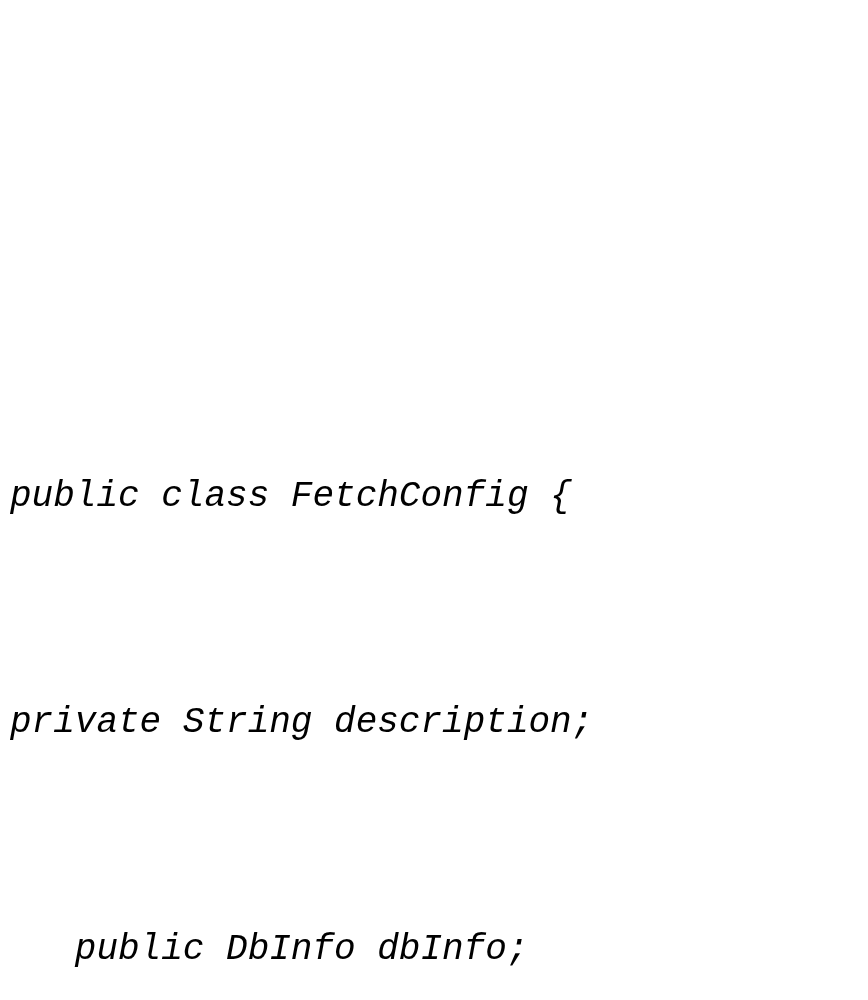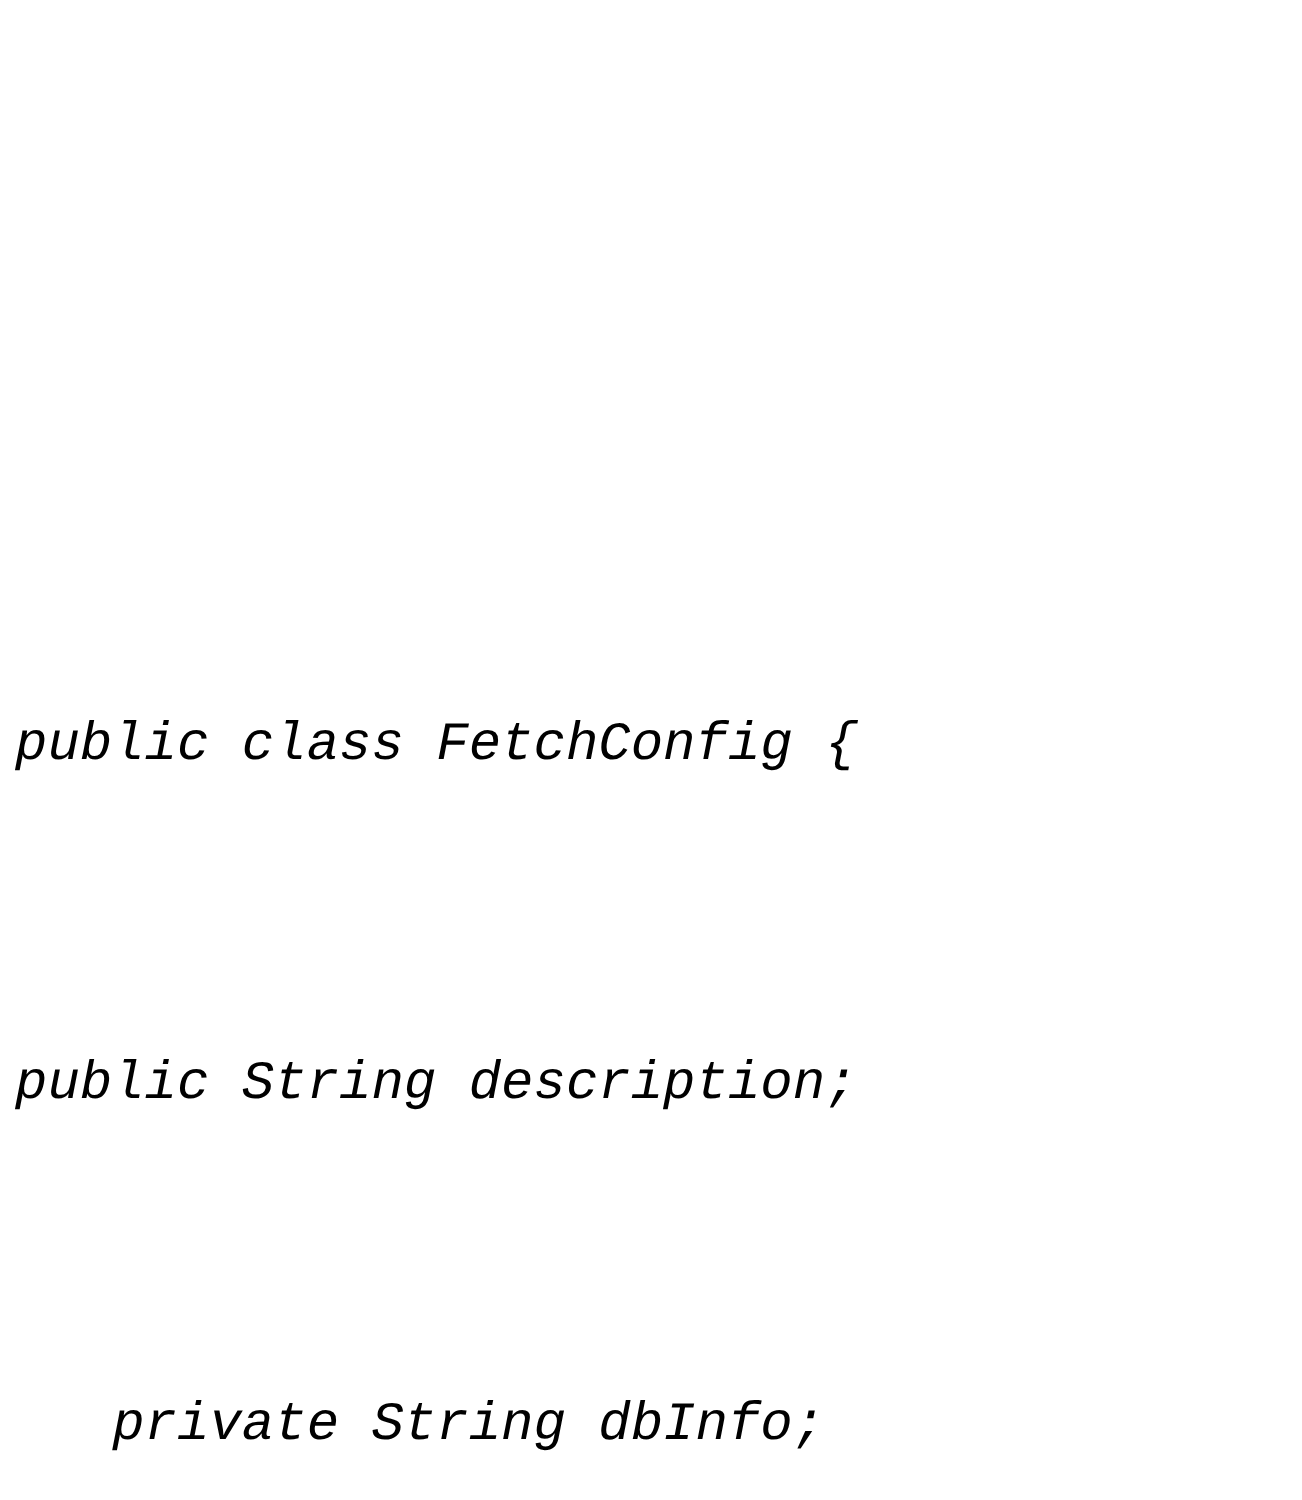--- a/index.html
+++ b/index.html
@@ -20,22 +20,22 @@
       font-style: italic;
     }
   </style>
 </head>
 <body>
 
 
 
 <div class="code-block">
   <span class="line">public class FetchConfig {</span>
-  <span class="line">public String description;</span>
-  <span class="line">   private String dbInfo;</span>
+  <span class="line">private String description;</span>
+  <span class="line">   public DbInfo dbInfo;</span>
   
   
   
   
   
   
   
   
   
 </div>

